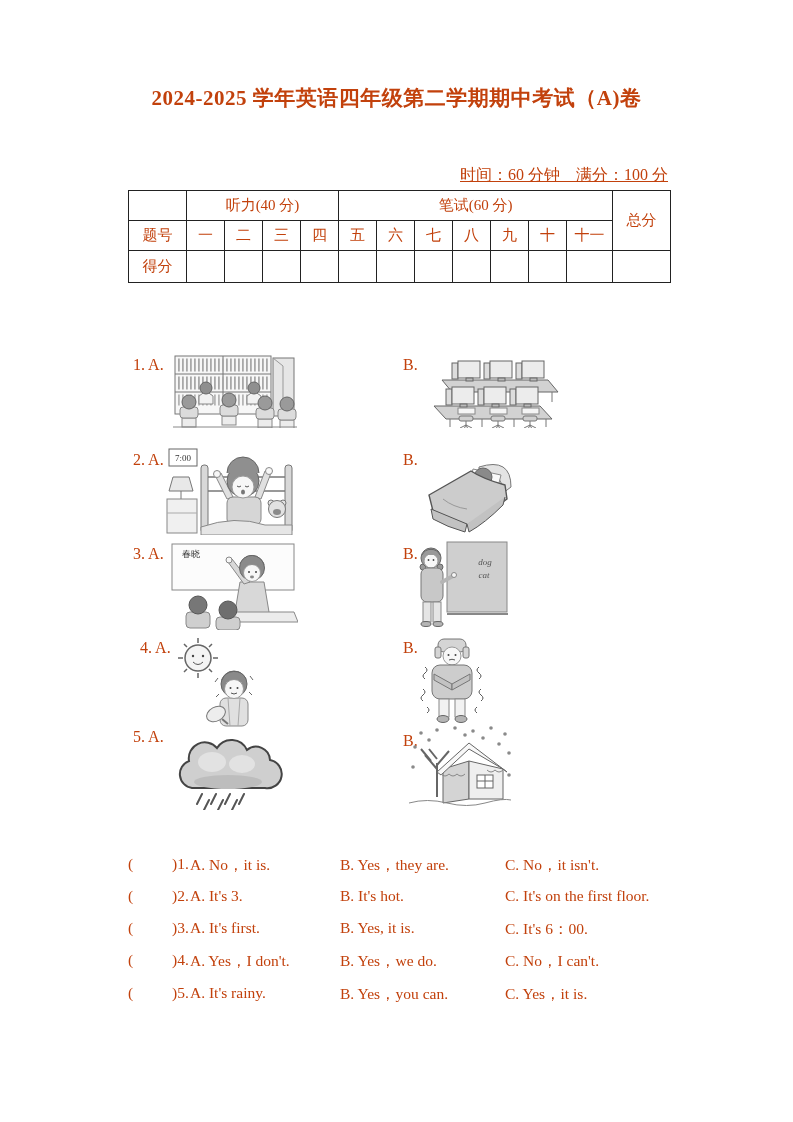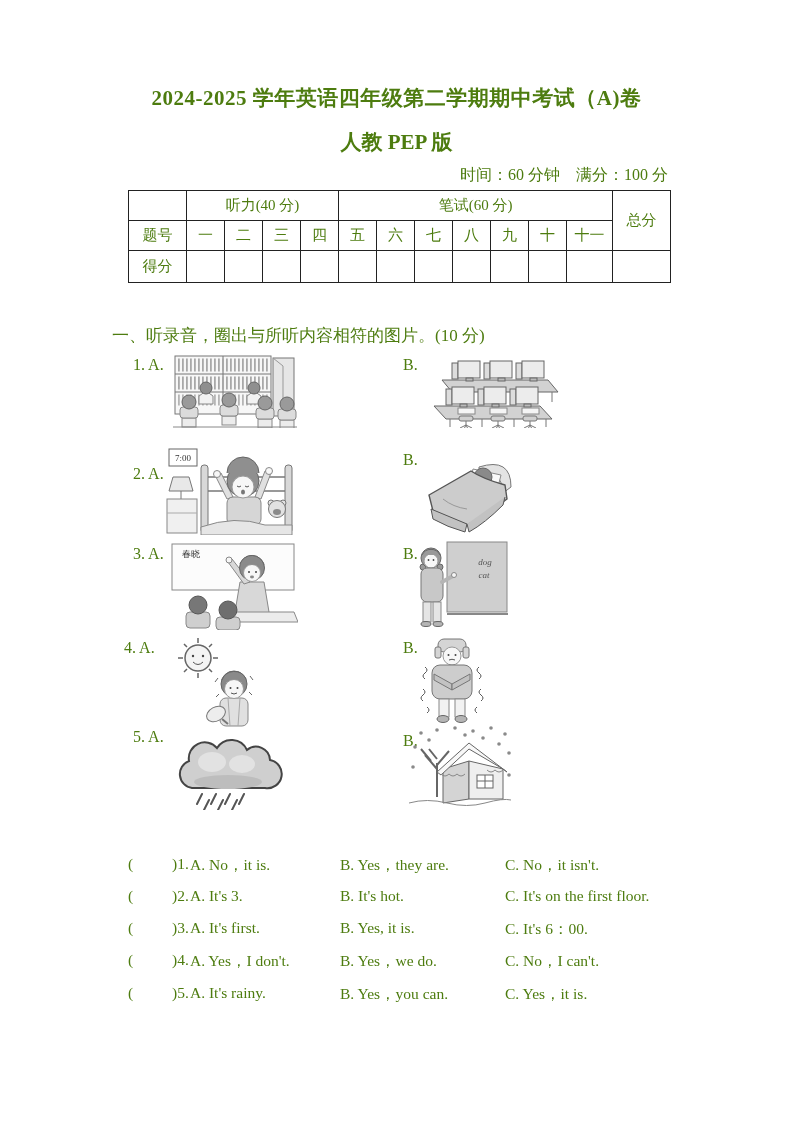--- a/index.html
+++ b/index.html
@@ -1,33 +1,33 @@
 <!DOCTYPE html>
 <html><head>
 <meta charset="utf-8">
 <style>
   * { margin:0; padding:0; box-sizing:border-box; }
   html,body { background:#ffffff; }
   .page {
     position:relative; width:793px; height:1122px; margin:0 auto;
-    background:#ffffff; color:#4d7c0f;
+    background:#ffffff; color:#c2410c;
     font-family:"Liberation Serif","DejaVu Serif",serif;
     overflow:hidden;
   }
   .abs { position:absolute; }
   .title {
     top:84px; left:0; width:100%; text-align:center;
     font-size:21px; font-weight:bold; letter-spacing:.5px;
   }
   .subtitle {
     top:128px; left:0; width:100%; text-align:center;
     font-size:21px; font-weight:bold;
   }
   .info-line {
-    top:165px; right:125px; font-size:16px;
+    top:165px; right:125px; font-size:16px;text-decoration:underline;
   }
   table.score-table {
     position:absolute; top:190px; left:128px;
     border-collapse:collapse; table-layout:fixed; width:541px;
     font-size:15px;
   }
   table.score-table td {
     border:1px solid #222; text-align:center; vertical-align:middle;
     height:30px; padding:0; overflow:hidden; white-space:nowrap;
   }
@@ -47,21 +47,20 @@
   .op-c    { left:377px;text-align:center; }
   svg { display:block; }
   svg text { font-family:"Liberation Serif","DejaVu Serif",serif; }
 </style>
 </head>
 <body>
 
 <div class="page">
 
   <div class="abs title">2024-2025 学年英语四年级第二学期期中考试（A)卷</div>
-  <div class="abs subtitle">人教 PEP 版</div>
   <div class="abs info-line">时间：60 分钟　满分：100 分</div>
 
   <table class="score-table">
     <colgroup>
       <col style="width:58px">
         <col style="width:38px">
         <col style="width:38px">
         <col style="width:38px">
       <col style="width:38px">
         <col style="width:38px">
@@ -105,21 +104,20 @@
       <td></td>
           <td></td>
       <td></td>
           <td></td>
       <td></td>
           <td></td>
     </tr>
   </tbody>
     </table>
 
-  <div class="abs sec-heading" style="top:324px">一、听录音，圈出与所听内容相符的图片。(10 分)</div>
 
   <div class="abs qrow" style="top:352px">
     <span class="abs qlabel" style="left:133px;top:4px">1. A.</span>
     <svg class="abs" style="left:173px;top:0" width="124" height="76" viewBox="0 0 124 76">
       <rect x="2" y="4" width="96" height="58" fill="#f7f7f7" stroke="#777"></rect>
       <line x1="50" y1="4" x2="50" y2="62" stroke="#777"></line>
       <line x1="5" y1="13" x2="96" y2="13" stroke="#a8a8a8" stroke-width="13" stroke-dasharray="1.8 2.2"></line>
       <line x1="5" y1="31" x2="96" y2="31" stroke="#a8a8a8" stroke-width="13" stroke-dasharray="1.8 2.2"></line>
       <line x1="5" y1="48" x2="96" y2="48" stroke="#b5b5b5" stroke-width="11" stroke-dasharray="1.8 2.2"></line>
       <line x1="2" y1="22" x2="98" y2="22" stroke="#777"></line>
@@ -177,21 +175,21 @@
         <line x1="54" y1="69" x2="54" y2="77" stroke="#777"></line>
       <line x1="86" y1="69" x2="86" y2="77" stroke="#777"></line>
         <line x1="118" y1="69" x2="118" y2="77" stroke="#777"></line>
       <use href="#ch" x="38" y="66"></use>
         <use href="#ch" x="70" y="66"></use>
         <use href="#ch" x="102" y="66"></use>
     </svg>
   </div>
 
   <div class="abs qrow" style="top:447px">
-    <span class="abs qlabel" style="left:133px;top:18px">2. A.</span>
+    <span class="abs qlabel" style="left:133px;top:4px">2. A.</span>
     <svg class="abs" style="left:165px;top:0" width="132" height="88" viewBox="0 0 132 88">
       <rect x="4" y="2" width="28" height="17" fill="#ffffff" stroke="#666"></rect>
       <text x="18" y="14" font-size="9" text-anchor="middle" fill="#333">7:00</text>
       <polygon points="8,30 24,30 28,44 4,44" fill="#e8e8e8" stroke="#777"></polygon>
       <line x1="16" y1="44" x2="16" y2="52" stroke="#777"></line>
       <rect x="2" y="52" width="30" height="34" fill="#f0f0f0" stroke="#888"></rect>
       <line x1="2" y1="66" x2="32" y2="66" stroke="#aaa"></line>
       <line x1="43" y1="30" x2="120" y2="30" stroke="#999" stroke-width="2"></line>
       <line x1="43" y1="44" x2="120" y2="44" stroke="#999" stroke-width="2"></line>
       <rect x="36" y="18" width="7" height="68" rx="3" fill="#d8d8d8" stroke="#777"></rect>
@@ -262,21 +260,21 @@
       <line x1="29" y1="42" x2="40" y2="36" stroke="#b5b5b5" stroke-width="4" stroke-linecap="round"></line>
       <circle cx="41" cy="35" r="2.5" fill="#f5f5f5" stroke="#888"></circle>
       <rect x="10" y="62" width="8" height="20" fill="#e5e5e5" stroke="#888"></rect>
       <rect x="20" y="62" width="8" height="20" fill="#e5e5e5" stroke="#888"></rect>
       <ellipse cx="13" cy="84" rx="5" ry="2.5" fill="#b5b5b5" stroke="#666"></ellipse>
       <ellipse cx="25" cy="84" rx="5" ry="2.5" fill="#b5b5b5" stroke="#666"></ellipse>
     </svg>
   </div>
 
   <div class="abs qrow" style="top:635px">
-    <span class="abs qlabel" style="left:124px;top:4px">4. A.</span>
+    <span class="abs qlabel" style="left:140px;top:4px">4. A.</span>
     <svg class="abs" style="left:172px;top:1px" width="95" height="92" viewBox="0 0 95 92">
       <circle cx="26" cy="22" r="13" fill="#f4f4f4" stroke="#666" stroke-width="1.5"></circle>
       <path d="M26,7 26,2 M26,37 26,42 M11,22 6,22 M41,22 46,22 M15,11 12,8 M37,11 40,8 M15,33 12,36 M37,33 40,36" stroke="#666" stroke-width="1.5"></path>
       <circle cx="21" cy="20" r="1.2" fill="#444"></circle>
         <circle cx="31" cy="20" r="1.2" fill="#444"></circle>
       <path d="M21,26 q5,5 10,0" stroke="#555" fill="none"></path>
       <rect x="48" y="62" width="28" height="28" rx="6" fill="#e0e0e0" stroke="#888"></rect>
       <line x1="56" y1="62" x2="58" y2="90" stroke="#aaa"></line>
         <line x1="68" y1="62" x2="66" y2="90" stroke="#aaa"></line>
       <circle cx="62" cy="48" r="13" fill="#8a8a8a" stroke="#666"></circle>

